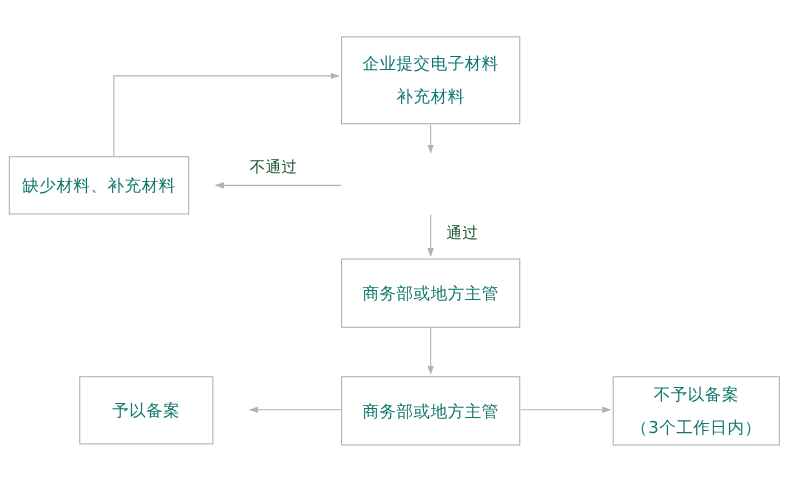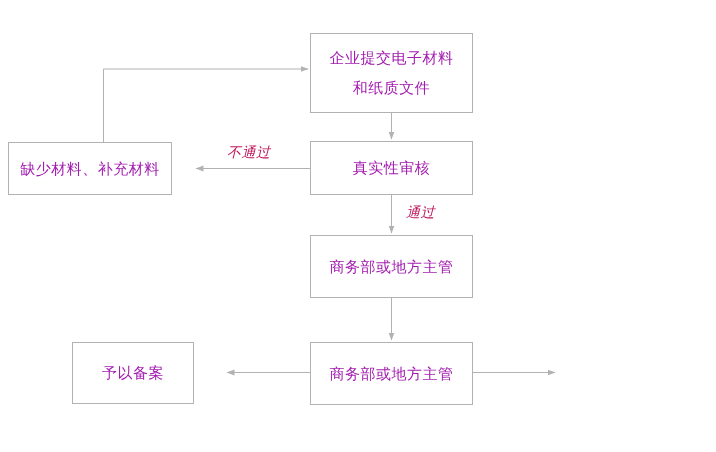--- a/index.html
+++ b/index.html
@@ -25,42 +25,41 @@
     top: 0;
     width: 716px;
     height: 452px;
     pointer-events: none;
   }
   .node {
     position: absolute;
     box-sizing: border-box;
     border: 1px solid #b2b2b2;
     background: #ffffff;
-    color: #a21caf;
+    color: #0f766e;
     display: flex;
     flex-direction: column;
     align-items: center;
     justify-content: center;
     font-size: 15px;
     line-height: 30px;
     letter-spacing: 0.5px;
     white-space: nowrap;
   }
   .node .line {
     display: block;
   }
   .edge-label {
     position: absolute;
-    color: #be185d;
+    color: #14532d;
     font-size: 14px;
     line-height: 16px;
     letter-spacing: 0.5px;
     white-space: nowrap;
     background: transparent;
-    font-style: italic;
   }
 
   
   #node-submit      { left: 310px; top: 33px;  width: 163px; height: 80px; }
   #node-review      { left: 310px; top: 141px; width: 163px; height: 54px; }
   #node-missing     { left: 8px;   top: 142px; width: 164px; height: 53px; align-items: center; }
   #node-accept      { left: 310px; top: 235px; width: 163px; height: 63px; }
   #node-record      { left: 310px; top: 342px; width: 163px; height: 63px; }
   #node-approve     { left: 72px;  top: 342px; width: 122px; height: 62px; }
   #node-reject      { left: 557px; top: 342px; width: 152px; height: 63px; }
@@ -91,40 +90,41 @@
 
     <path d="M391.5,298 L391.5,340" fill="none" stroke="#b2b2b2" stroke-width="1" marker-end="url(#arrow)"></path>
 
     <path d="M310,372.5 L227,372.5" fill="none" stroke="#b2b2b2" stroke-width="1" marker-end="url(#arrow)"></path>
 
     <path d="M473,372.5 L555,372.5" fill="none" stroke="#b2b2b2" stroke-width="1" marker-end="url(#arrow)"></path>
   </svg>
 
   <div class="node" id="node-submit">
     <span class="line">企业提交电子材料</span>
-    <span class="line">和纸质文件</span>
+    <span class="line">补充材料</span>
   </div>
 
-  <div class="node" id="node-review">
-    <span class="line">真实性审核</span>
-  </div>
 
   <div class="node" id="node-missing">
     <span class="line">缺少材料、补充材料</span>
   </div>
 
   <div class="node" id="node-accept">
     <span class="line">商务部或地方主管</span>
   </div>
 
   <div class="node" id="node-record">
     <span class="line">商务部或地方主管</span>
   </div>
 
   <div class="node" id="node-approve">
     <span class="line">予以备案</span>
   </div>
 
+  <div class="node" id="node-reject">
+    <span class="line">不予以备案</span>
+    <span class="line">（3个工作日内）</span>
+  </div>
 
   <div class="edge-label" id="label-fail">不通过</div>
   <div class="edge-label" id="label-pass">通过</div>
 
 </div>
 
 </body></html>

